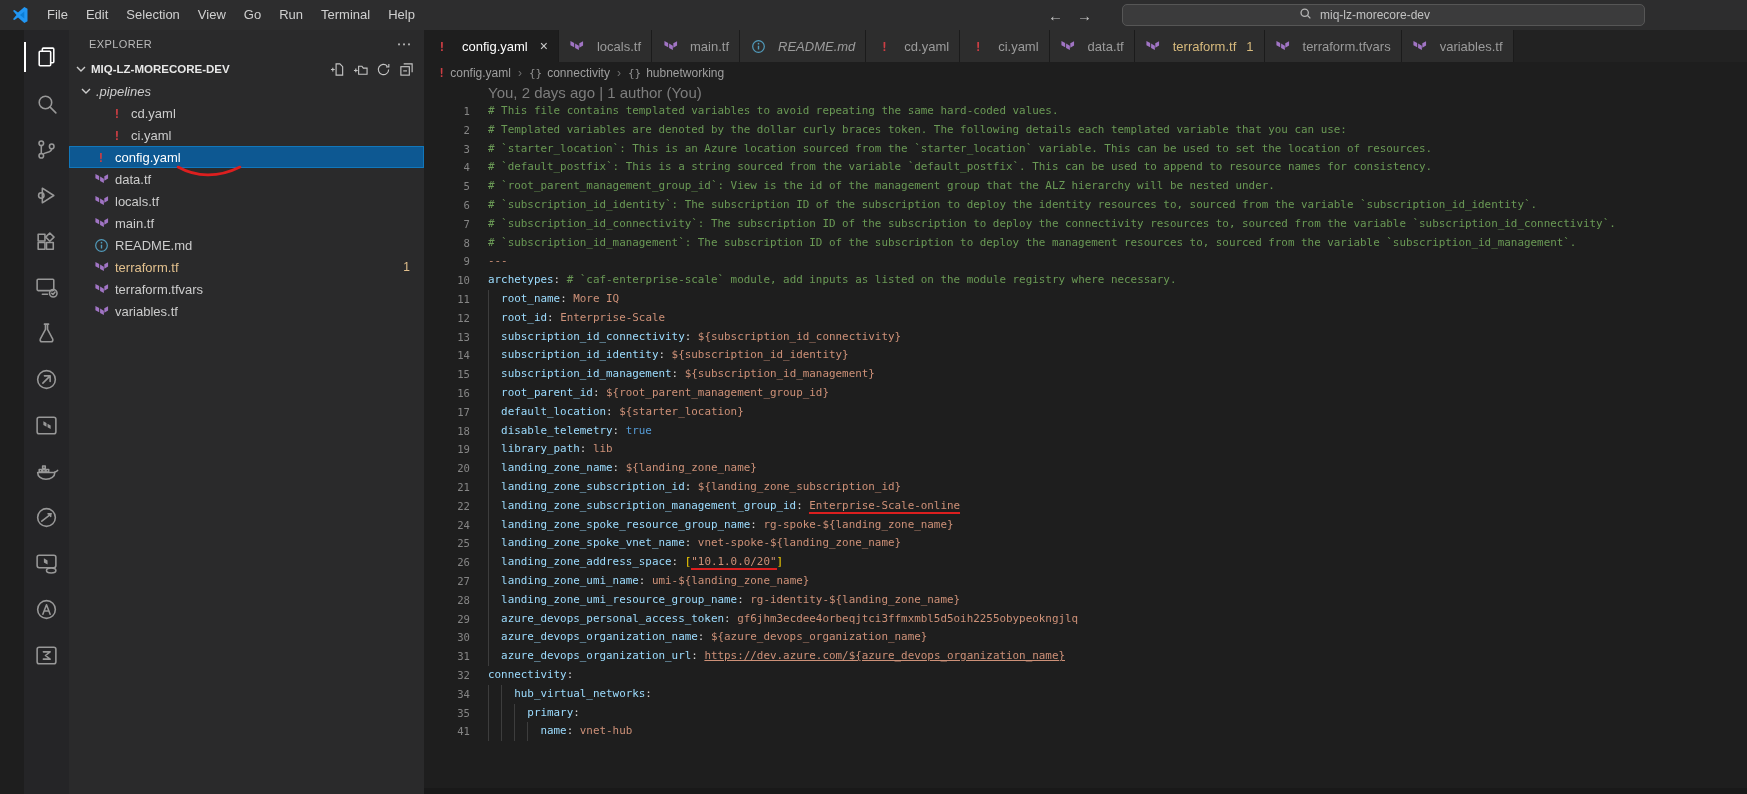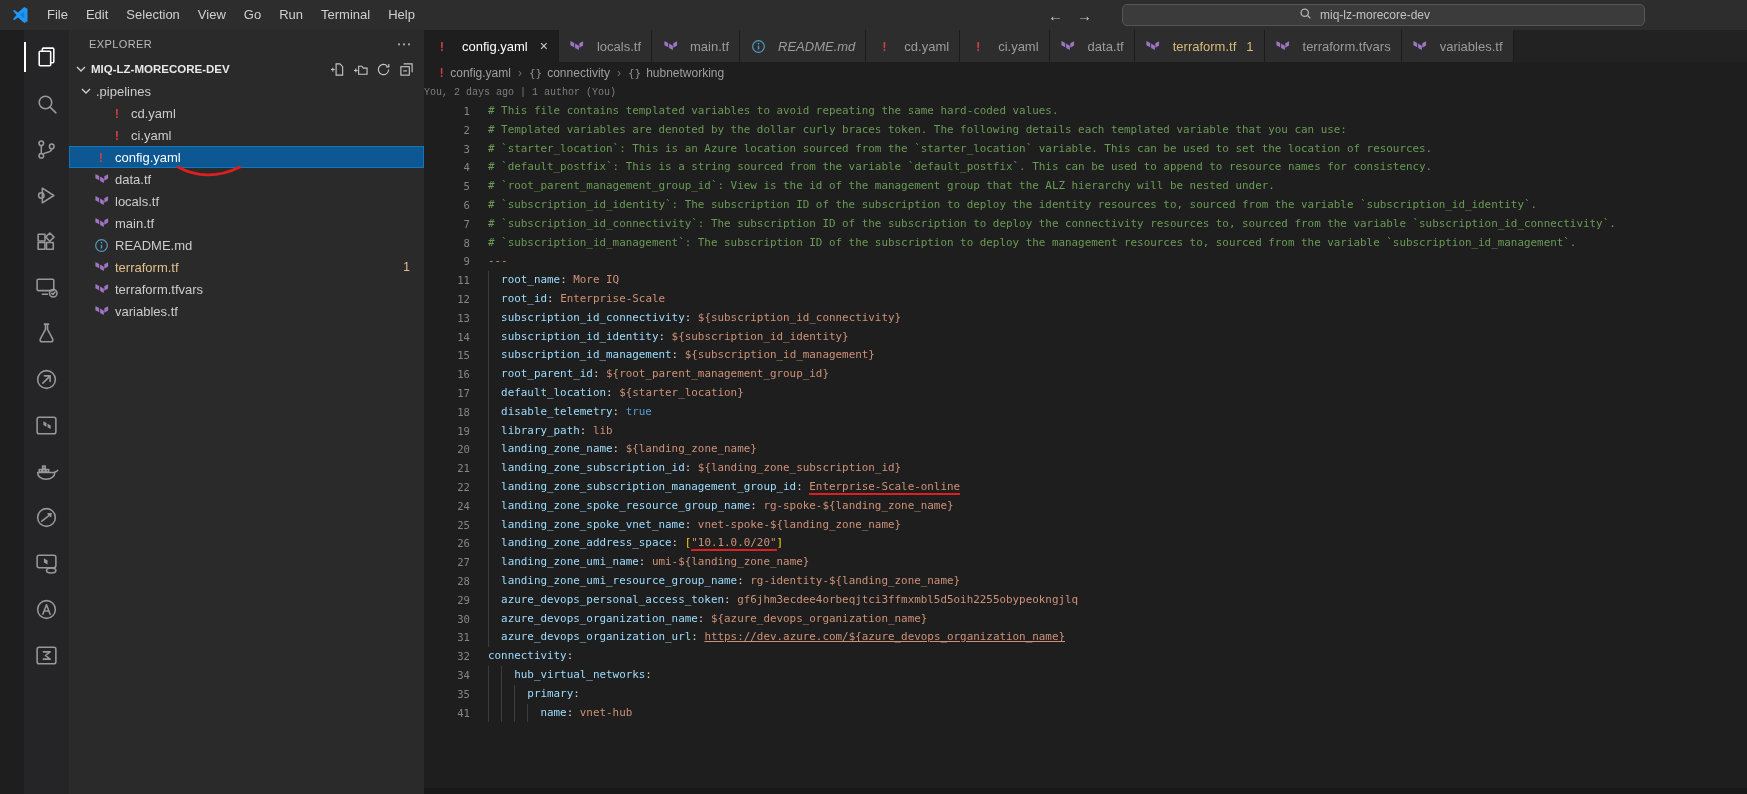--- a/index.html
+++ b/index.html
@@ -55,21 +55,21 @@
   .tab.italic .label { font-style:italic; }
   .tab.modified .label, .tab .badge { color:#d7ba7d; }
   .tab .badge { margin-left:4px; }
   .breadcrumb { height:22px; display:flex; align-items:center; padding-left:14px; font-size:12px; color:#9f9f9f; gap:7px; flex:none; background:#1e1e1e; }
   .breadcrumb .seg { display:flex; align-items:center; gap:5px; cursor:pointer; }
   .breadcrumb .sep { color:#6f6f6f; font-size:12px; }
   .bc-yaml { color:#cc3e44; font-weight:bold; font-family:"DejaVu Sans Mono",monospace; }
   .bc-braces { color:#8f8f8f; font-family:"DejaVu Sans Mono",monospace; font-size:11px; }
   
   .editor { flex:1; position:relative; overflow:hidden; font-family:"DejaVu Sans Mono",monospace; font-size:10.9px; }
-  .blame-header { height:18px; line-height:18px; color:#7d7d7d; font-size:10px; font-family:Liberation Mono, monospace; }
+  .blame-header { margin-left:64px; height:18px; line-height:18px; color:#7d7d7d; font-size:15px; font-family:Liberation Sans, sans-serif; }
   .line { display:flex; height:18.8px; line-height:18.8px; white-space:pre; }
   .line .ln { width:46px; flex:none; text-align:right; color:#858585; font-size:10.6px; }
   .line .code { margin-left:18px; white-space:pre; }
   .line.cur { background:rgba(255,255,255,0.045); box-shadow:inset 0 1px 0 #343434, inset 0 -1px 0 #343434; }
   .line.cur .ln { color:#e8e8e8; }
   .guide { display:inline-block; width:2ch; border-left:1px solid #3d3d3d; height:18.8px; vertical-align:top; }
   .cm { color:#6a9955; } .key { color:#9cdcfe; } .pn { color:#d4d4d4; }
   .str { color:#ce9178; } .kw { color:#569cd6; } .br { color:#ffd700; }
   .meta { color:#ce9178; }
   .url { color:#ce9178; text-decoration:underline; }
@@ -236,21 +236,21 @@
             <path d="M13.7 2.2v3h-3"></path>
           </svg>
         <svg viewBox="0 0 16 16">
             <rect x="2" y="5" width="9" height="9"></rect>
             <path d="M4.5 9.5h4"></path>
             <path d="M5 2h9v9"></path>
           </svg>
       </span>
     </div>
     <div>
-        <div class="tree-row" style="padding-left: 9px;">
+        <div class="tree-row" style="padding-left: 9px; font-style: italic;">
           <span class="chev">
             <svg width="16" height="16" viewBox="0 0 16 16" fill="none" stroke="#cccccc" stroke-width="1.4">
               <path d="M4 6l4 4 4-4"></path>
             </svg>
           </span>
           <span class="label">.pipelines</span>
         </div>
         <div class="tree-row" style="padding-left: 40px;">
           <span class="fi yaml">!</span>
           <span class="label">cd.yaml</span>
@@ -448,20 +448,21 @@
       <div>
           <div class="line"><span class="ln">1</span><span class="code"><span class="cm"># This file contains templated variables to avoid repeating the same hard-coded values.</span></span></div>
           <div class="line"><span class="ln">2</span><span class="code"><span class="cm"># Templated variables are denoted by the dollar curly braces token. The following details each templated variable that you can use:</span></span></div>
           <div class="line"><span class="ln">3</span><span class="code"><span class="cm"># `starter_location`: This is an Azure location sourced from the `starter_location` variable. This can be used to set the location of resources.</span></span></div>
           <div class="line"><span class="ln">4</span><span class="code"><span class="cm"># `default_postfix`: This is a string sourced from the variable `default_postfix`. This can be used to append to resource names for consistency.</span></span></div>
           <div class="line"><span class="ln">5</span><span class="code"><span class="cm"># `root_parent_management_group_id`: View is the id of the management group that the ALZ hierarchy will be nested under.</span></span></div>
           <div class="line"><span class="ln">6</span><span class="code"><span class="cm"># `subscription_id_identity`: The subscription ID of the subscription to deploy the identity resources to, sourced from the variable `subscription_id_identity`.</span></span></div>
           <div class="line"><span class="ln">7</span><span class="code"><span class="cm"># `subscription_id_connectivity`: The subscription ID of the subscription to deploy the connectivity resources to, sourced from the variable `subscription_id_connectivity`.</span></span></div>
           <div class="line"><span class="ln">8</span><span class="code"><span class="cm"># `subscription_id_management`: The subscription ID of the subscription to deploy the management resources to, sourced from the variable `subscription_id_management`.</span></span></div>
           <div class="line"><span class="ln">9</span><span class="code"><span class="meta">---</span></span></div>
+          <div class="line"><span class="ln">10</span><span class="code"><span class="key">archetypes</span><span class="pn">: </span><span class="cm"># `caf-enterprise-scale` module, add inputs as listed on the module registry where necessary.</span></span></div>
           <div class="line"><span class="ln">11</span><span class="code"><span class="guide"></span><span class="key">root_name</span><span class="pn">: </span><span class="str">More IQ</span></span></div>
           <div class="line"><span class="ln">12</span><span class="code"><span class="guide"></span><span class="key">root_id</span><span class="pn">: </span><span class="str">Enterprise-Scale</span></span></div>
           <div class="line"><span class="ln">13</span><span class="code"><span class="guide"></span><span class="key">subscription_id_connectivity</span><span class="pn">: </span><span class="str">${subscription_id_connectivity}</span></span></div>
           <div class="line"><span class="ln">14</span><span class="code"><span class="guide"></span><span class="key">subscription_id_identity</span><span class="pn">: </span><span class="str">${subscription_id_identity}</span></span></div>
           <div class="line"><span class="ln">15</span><span class="code"><span class="guide"></span><span class="key">subscription_id_management</span><span class="pn">: </span><span class="str">${subscription_id_management}</span></span></div>
           <div class="line"><span class="ln">16</span><span class="code"><span class="guide"></span><span class="key">root_parent_id</span><span class="pn">: </span><span class="str">${root_parent_management_group_id}</span></span></div>
           <div class="line"><span class="ln">17</span><span class="code"><span class="guide"></span><span class="key">default_location</span><span class="pn">: </span><span class="str">${starter_location}</span></span></div>
           <div class="line"><span class="ln">18</span><span class="code"><span class="guide"></span><span class="key">disable_telemetry</span><span class="pn">: </span><span class="kw">true</span></span></div>
           <div class="line"><span class="ln">19</span><span class="code"><span class="guide"></span><span class="key">library_path</span><span class="pn">: </span><span class="str">lib</span></span></div>
           <div class="line"><span class="ln">20</span><span class="code"><span class="guide"></span><span class="key">landing_zone_name</span><span class="pn">: </span><span class="str">${landing_zone_name}</span></span></div>

